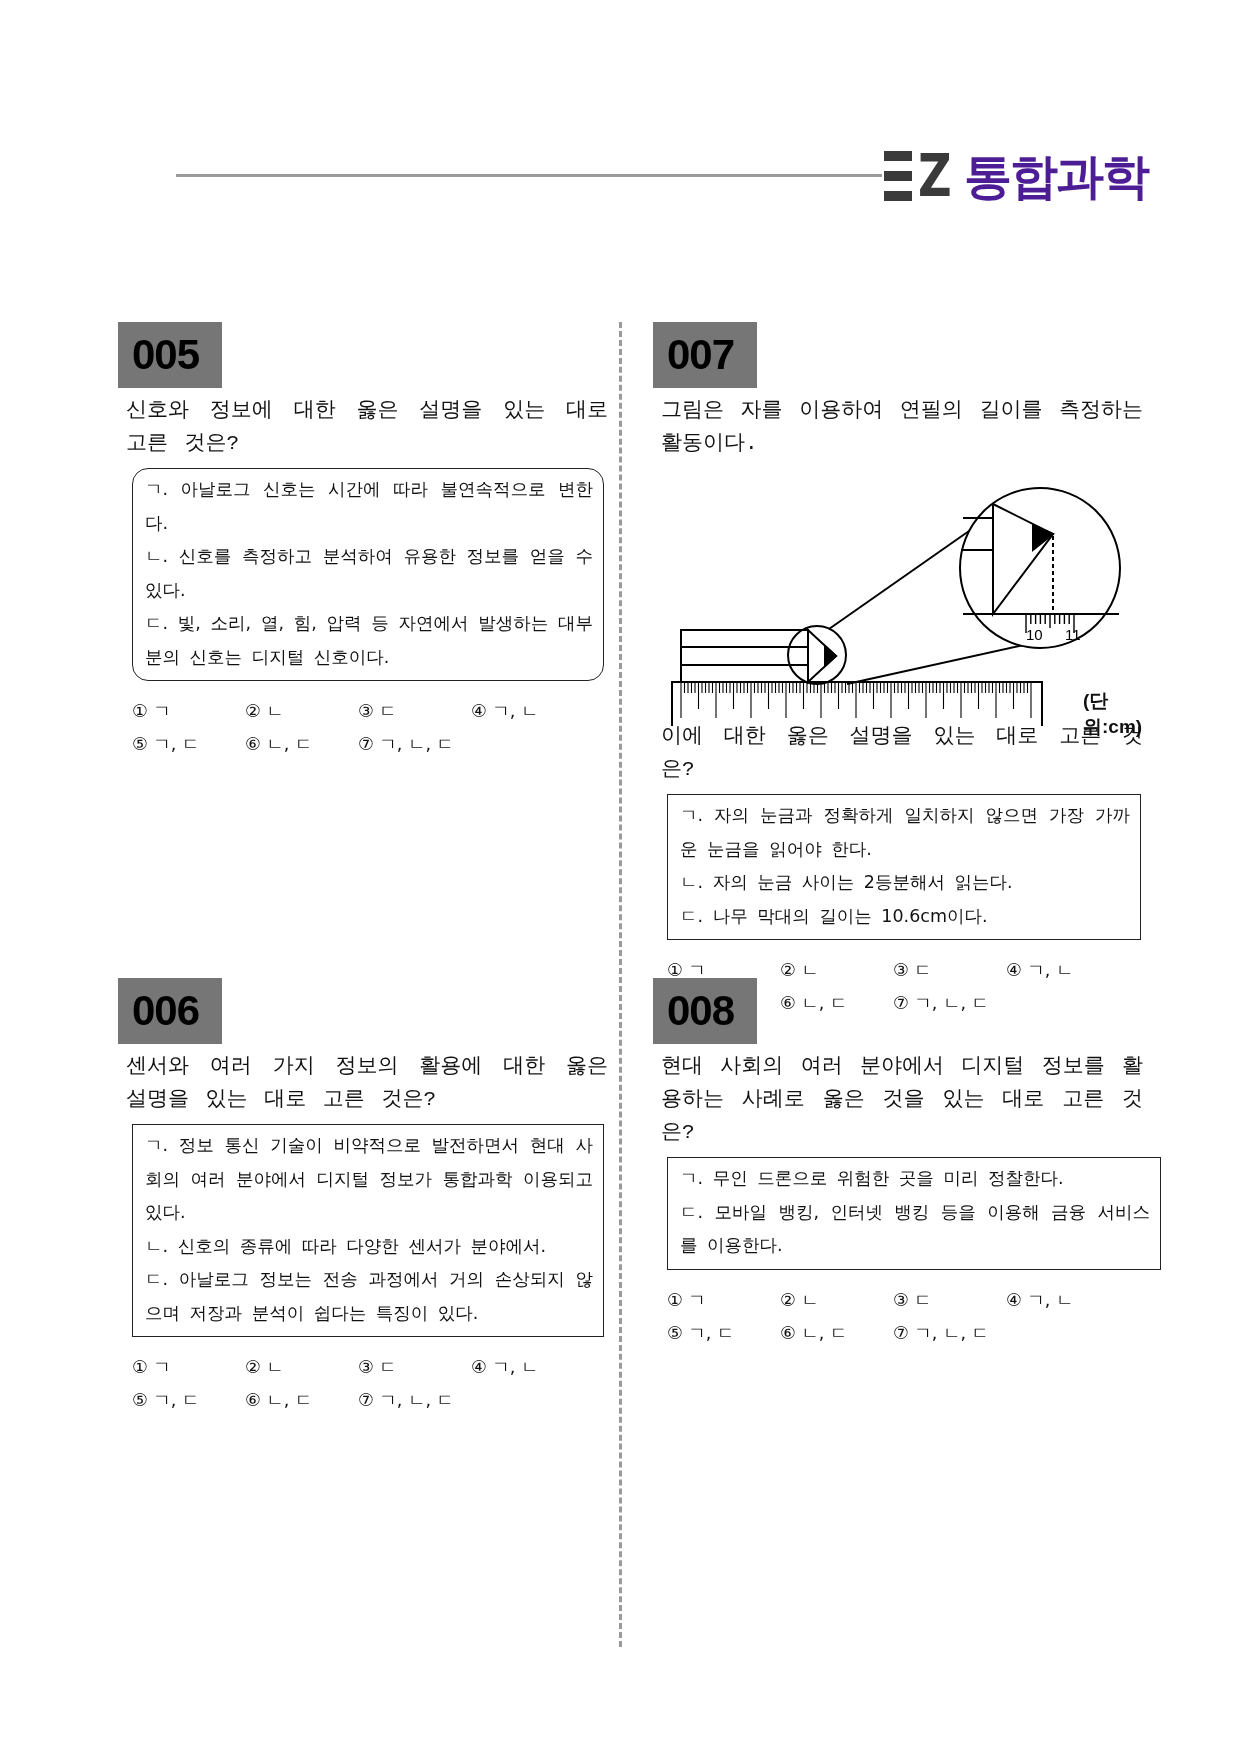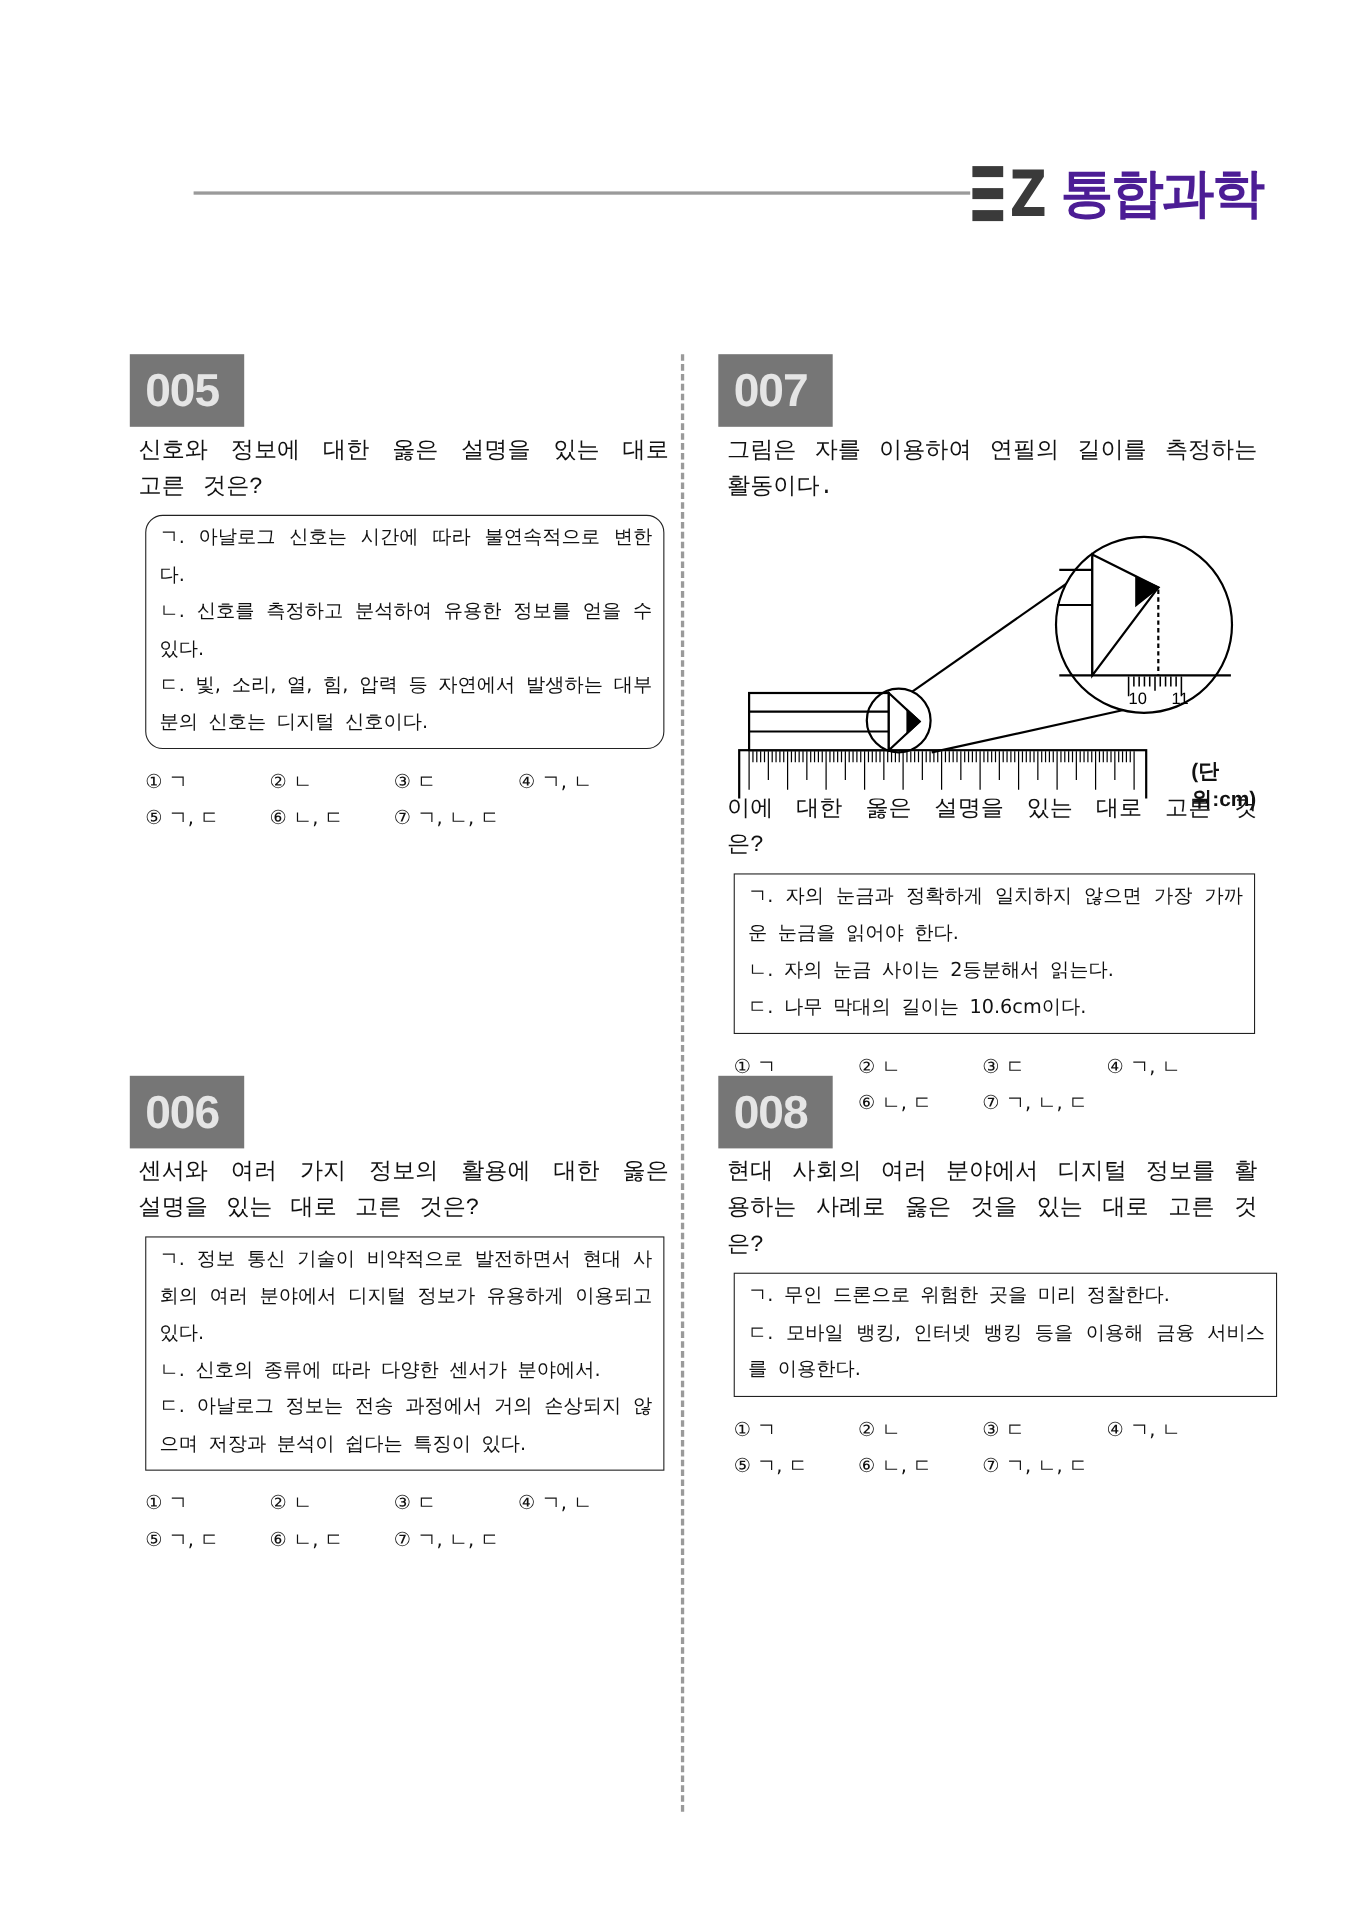--- a/index.html
+++ b/index.html
@@ -11,21 +11,21 @@
   .brand-ez { display: flex; align-items: center; gap: 6px; margin-right: 10px; }
   .brand-e { width: 28px; height: 50px; position: relative; }
   .brand-e span { position: absolute; left: 0; width: 28px; height: 10px; background: #3a3a3a; }
   .brand-e span:nth-child(1){ top: 0; } .brand-e span:nth-child(2){ top: 20px; } .brand-e span:nth-child(3){ top: 40px; }
   .brand-z { font-family: "DejaVu Sans", sans-serif; font-weight: bold; font-size: 58px; color: #3a3a3a; line-height: 50px; transform: scaleX(0.8); transform-origin: left; width: 36px; }
   .brand-title { font-family: "DejaVu Sans", sans-serif; font-weight: bold; font-size: 48px; color: #4c1d95; letter-spacing: -2px; line-height: 60px; }
 
   .divider { position: absolute; left: 619px; top: 322px; height: 1325px; width: 0; border-left: 3px dashed #9a9a9a; }
 
   .q { position: absolute; width: 490px; }
-  .q-num { width: 104px; height: 66px; background: #767676; color: #e5e5e5; font-family: "Liberation Sans", sans-serif; font-weight: bold; font-size: 42px; line-height: 66px; padding-left: 14px; letter-spacing: -1px; }
+  .q-num { width: 104px; height: 66px; background: #767676; color: #000000; font-family: "Liberation Sans", sans-serif; font-weight: bold; font-size: 42px; line-height: 66px; padding-left: 14px; letter-spacing: -1px; }
   .q-text { font-size: 21px; line-height: 33px; margin-top: 6px; padding-left: 8px; text-align: justify; word-spacing: 4px; font-family: Liberation Mono, monospace; }
   .q-box { border: 1.5px solid #222; margin-top: 8px; margin-left: 14px; padding: 4px 10px 6px 12px; font-size: 17.5px; line-height: 33.5px; text-align: justify; word-spacing: 4px; }
   .q-box p { margin: 0; }
   .options { margin-top: 14px; padding-left: 14px; font-size: 17.5px; line-height: 33px; }
   .opt-row { display: flex; }
   .opt { width: 113px; white-space: nowrap; }
 
   .figure { position: relative; width: 490px; height: 260px; margin-top: 6px; }
   .unit-label { position: absolute; left: 430px; top: 222px; font-family: "Liberation Sans", sans-serif; font-weight: bold; font-size: 19px; }
 </style>
@@ -67,21 +67,21 @@
       <span class="opt">⑥ ㄴ, ㄷ</span>
       <span class="opt">⑦ ㄱ, ㄴ, ㄷ</span>
     </div>
   </div>
 </div>
 
 <div class="q" style="left:118px; top:978px;">
   <div class="q-num">006</div>
   <div class="q-text">센서와 여러 가지 정보의 활용에 대한 옳은 설명을 있는 대로 고른 것은?</div>
   <div class="q-box" style="width:472px;">
-    <p>ㄱ. 정보 통신 기술이 비약적으로 발전하면서 현대 사회의 여러 분야에서 디지털 정보가 유용하게 이용되고 있다.</p>
+    <p>ㄱ. 정보 통신 기술이 비약적으로 발전하면서 현대 사회의 여러 분야에서 디지털 정보가 통합과학 이용되고 있다.</p>
     <p>ㄴ. 신호의 종류에 따라 다양한 센서가 분야에서.</p>
     <p>ㄷ. 아날로그 정보는 전송 과정에서 거의 손상되지 않으며 저장과 분석이 쉽다는 특징이 있다.</p>
   </div>
   <div class="options">
     <div class="opt-row">
       <span class="opt">① ㄱ</span>
       <span class="opt">② ㄴ</span>
       <span class="opt">③ ㄷ</span>
       <span class="opt">④ ㄱ, ㄴ</span>
     </div>

